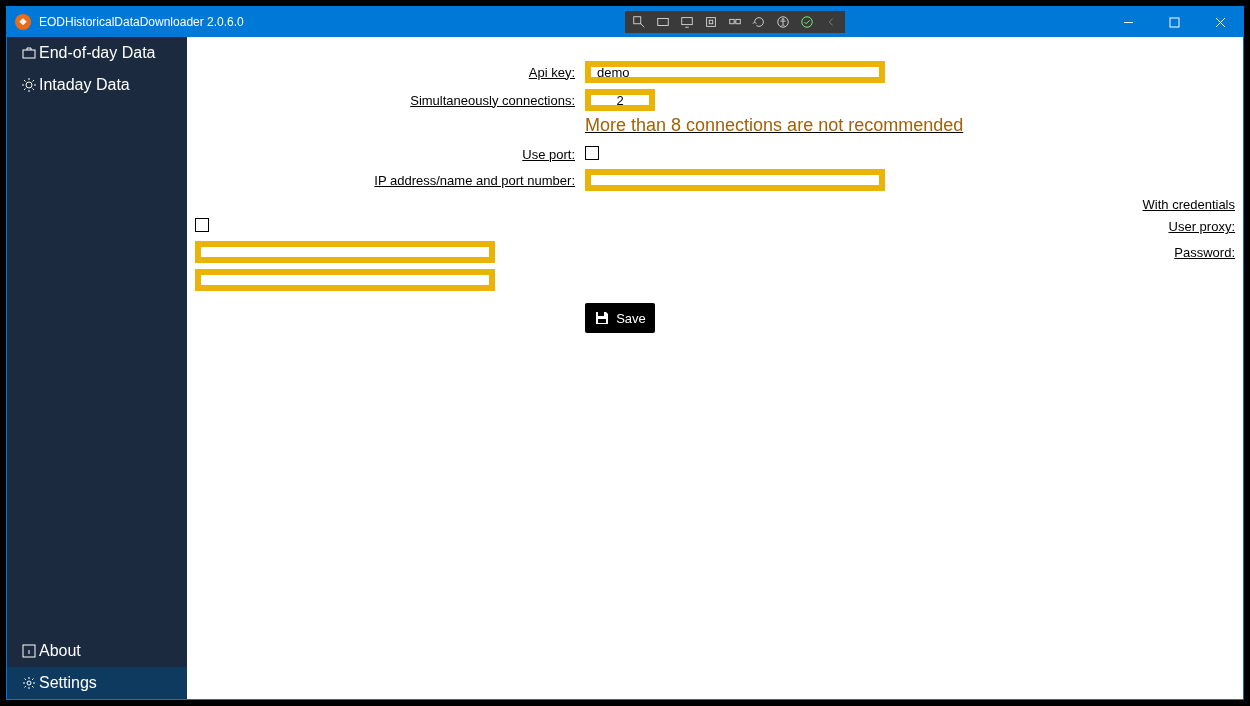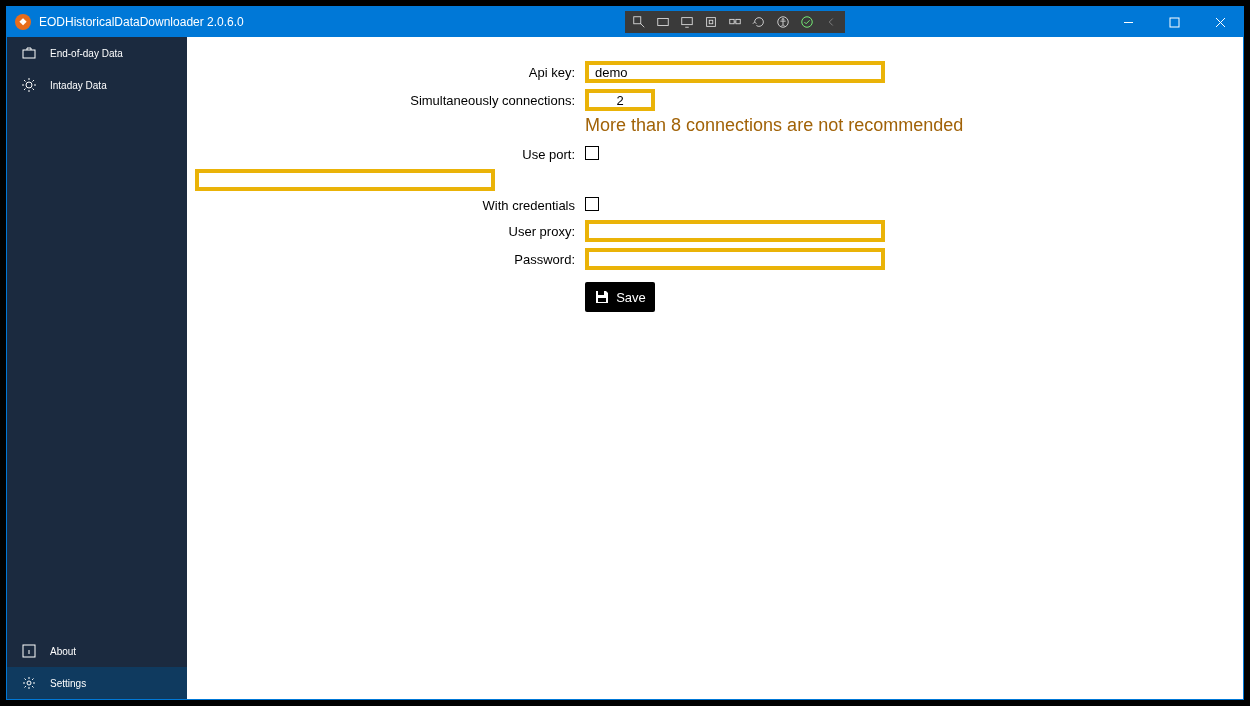--- a/index.html
+++ b/index.html
@@ -30,33 +30,33 @@
   .toolbox .tbtn.chev { color: #888; }
   .winbtns { display: flex; align-items: center; }
   .winbtn { width: 46px; height: 30px; display: flex; align-items: center; justify-content: center; }
   .winbtn svg { width: 11px; height: 11px; stroke: #fff; }
   .body { flex: 1; display: flex; min-height: 0; }
   .sidebar {
     width: 180px; background: #1b2a3f; color: #fff; display: flex; flex-direction: column;
   }
   .sidebar .top { flex: 1; }
   .nav-item, .bot-item {
-    height: 30px; display: flex; align-items: center; gap: 13px; padding: 16px 14px; font-size: 10px; color: #fff;
+    height: 30px; display: flex; align-items: center; gap: 2px; padding: 16px 14px; font-size: 16px; color: #fff;
     cursor: default;
   }
   .bot-item.active { background: #0f3a5f; }
   .nav-item .icon, .bot-item .icon { width: 16px; height: 16px; display:flex; align-items:center; justify-content:center; }
   .sidebar svg { stroke: #fff; fill: none; }
   .content {
     flex: 1; background: #fff; padding: 24px 8px 0 8px; color: #000;
   }
-  .form { display: grid; grid-template-columns: 380px 1fr; row-gap: 6px; column-gap: 10px; align-items: center; }
+  .form { display: grid; grid-template-columns: 380px 1fr; row-gap: 6px; column-gap: 10px; align-items: center; text-decoration: underline; }
   .form label { text-align: right; font-size: 13px; padding-right: 0; }
   .form input[type=text], .form input[type=password] {
-    width: 300px; height: 22px; border: 4px solid #eab308; padding: 0 6px; font-size: 13px;
+    width: 300px; height: 22px; border: 6px solid #eab308; padding: 0 6px; font-size: 13px;
   }
   .form input.small { width: 70px; text-align: center; }
   .chk {
     width: 14px; height: 14px; border: 1px solid #000; background: #fff; display:inline-block;
   }
   .help { font-size: 18px; color: #a16207; grid-column: 2; margin-top:-2px; margin-bottom:4px;}
   .save-btn {
     grid-column: 2; width: 70px; height: 30px; background: #000; color: #fff; border: none;
     display: flex; align-items: center; justify-content: center; gap: 6px; font-size: 13px; border-radius: 2px;
     margin-top: 6px;
@@ -197,20 +197,21 @@
 
         <label>Simultaneously connections:</label>
         <div><input type="text" class="small" value="2" style=""></div>
 
         <div></div>
         <div class="help">More than 8 connections are not recommended</div>
 
         <label>Use port:</label>
         <div><span class="chk"></span></div>
 
+        <label>IP address/name and port number:</label>
         <div><input type="text" value="" style=""></div>
 
         <div></div>
 
         <label>With credentials</label>
         <div><span class="chk"></span></div>
 
         <label>User proxy:</label>
         <div><input type="text" value="" style=""></div>
 

